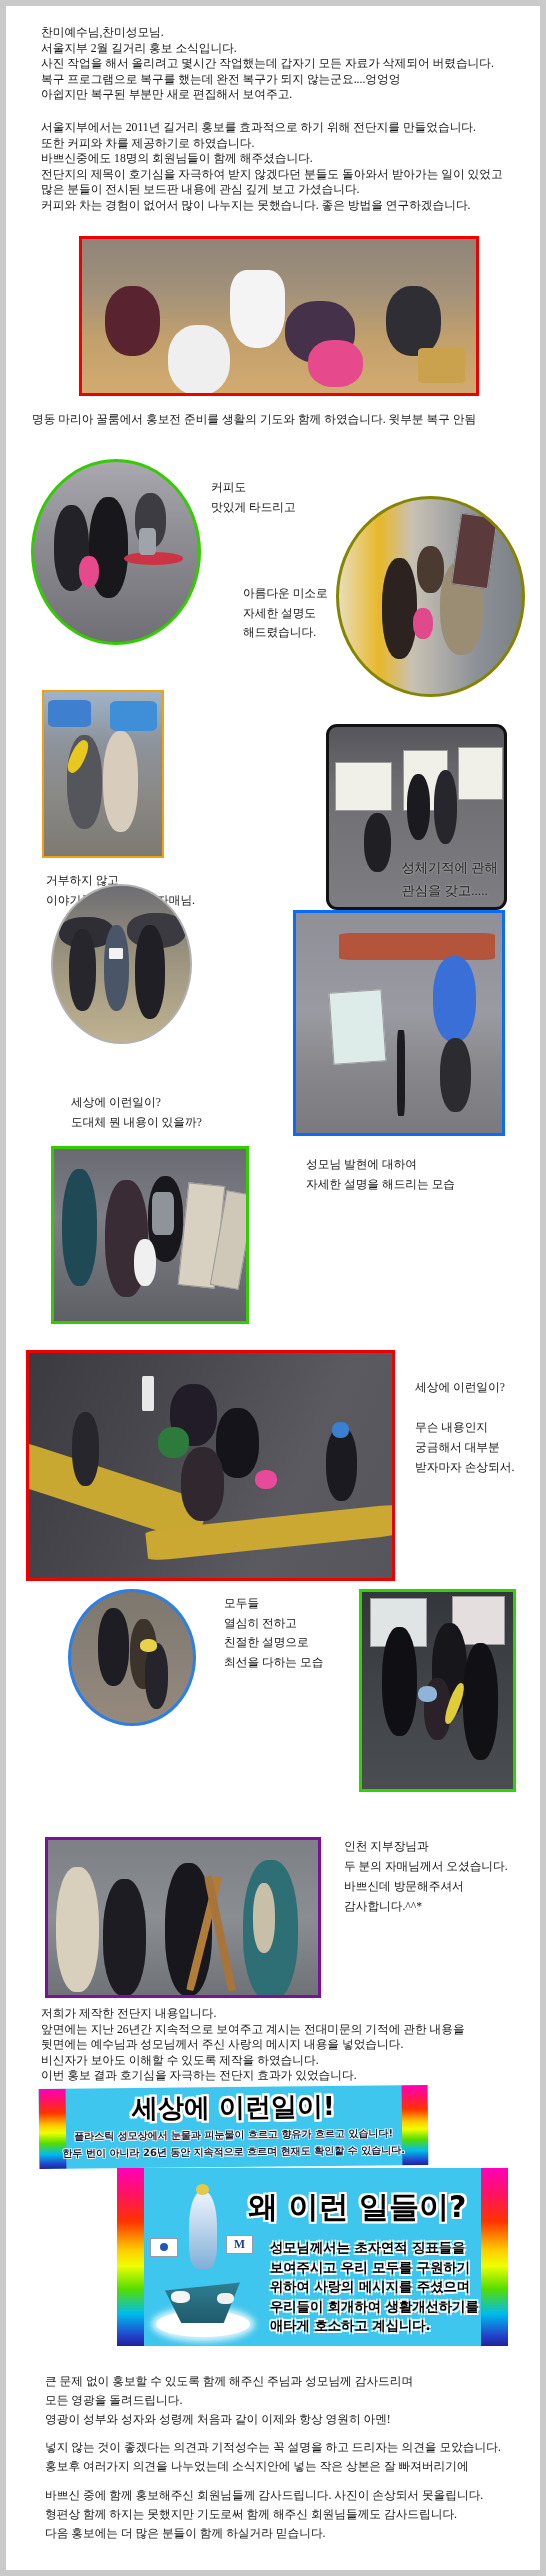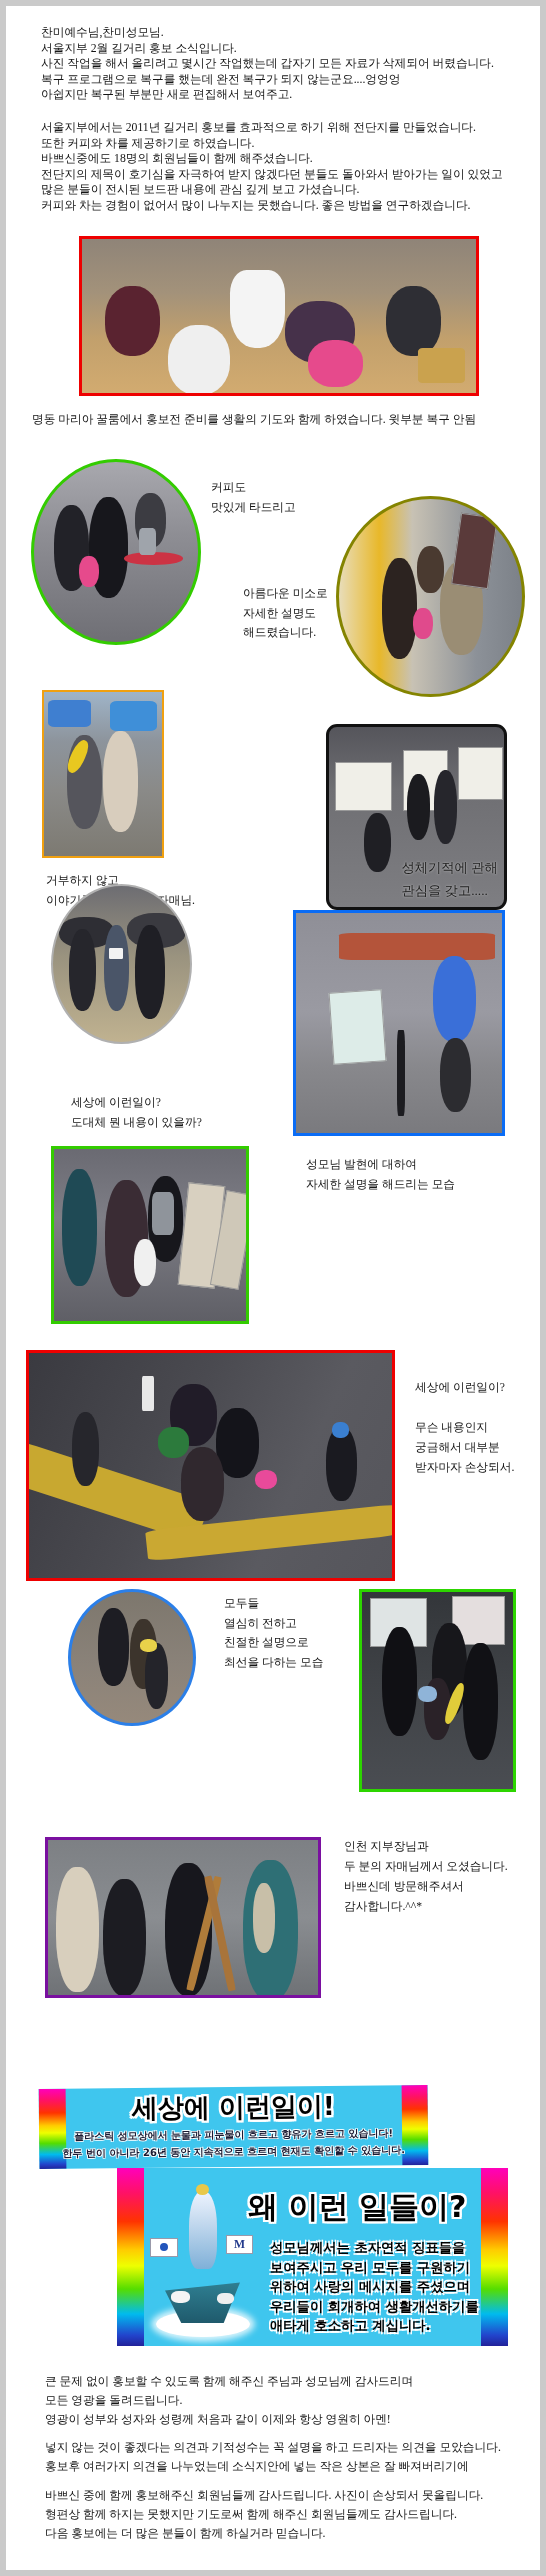--- a/index.html
+++ b/index.html
@@ -228,20 +228,27 @@
     <div class="blob" style="left:168px;top:35px;width:7.8px;height:117px;background:#a8education;background:#a8743a;transform:rotate(-12deg);border-radius:10%;"></div>
   </div>
 
   <div class="cap" style="left:338px;top:1831px;line-height:20px;">
     <div>인천 지부장님과</div>
     <div>두 분의 자매님께서 오셨습니다.</div>
     <div>바쁘신데 방문해주셔서</div>
     <div>감사합니다.^^*</div>
   </div>
 
+  <div class="txt" style="left:35px;top:2000px;line-height:15.6px;">
+    <div>저희가 제작한 전단지 내용입니다.</div>
+    <div>앞면에는 지난 26년간 지속적으로 보여주고 계시는 전대미문의 기적에 관한 내용을</div>
+    <div>뒷면에는 예수님과 성모님께서 주신 사랑의 메시지 내용을 넣었습니다.</div>
+    <div>비신자가 보아도 이해할 수 있도록 제작을 하였습니다.</div>
+    <div>이번 홍보 결과 호기심을 자극하는 전단지 효과가 있었습니다.</div>
+  </div>
 
   <div class="banner" style="left:33px;top:2081px;width:389px;height:80px;transform:rotate(-0.6deg);">
     <div class="rainbow" style="left:0;"></div>
     <div class="rainbow" style="right:0;"></div>
     <div class="btitle" style="left:0;right:0;top:3.1px;font-size:26px;text-align:center;">세상에 이런일이!</div>
     <div class="bsub" style="left:0;right:0;top:41px;font-size:10px;">플라스틱 성모상에서 눈물과 피눈물이 흐르고 향유가 흐르고 있습니다!</div>
     <div class="bsub" style="left:0;right:0;top:58px;font-size:10px;">한두 번이 아니라 26년 동안 지속적으로 흐르며 현재도 확인할 수 있습니다.</div>
   </div>
 
   <div class="banner" style="left:111px;top:2162px;width:391px;height:178px;">

